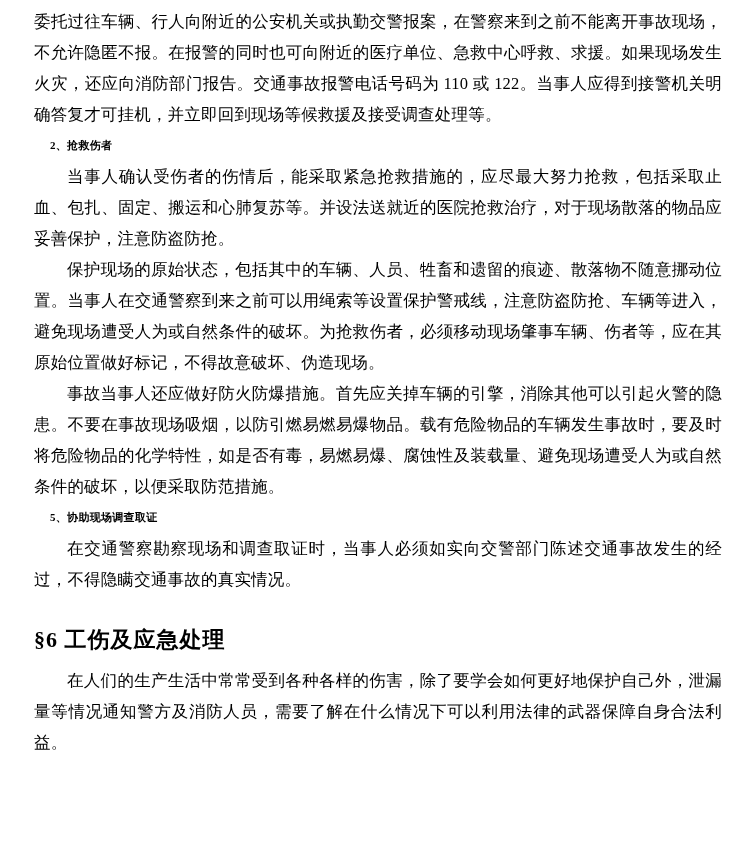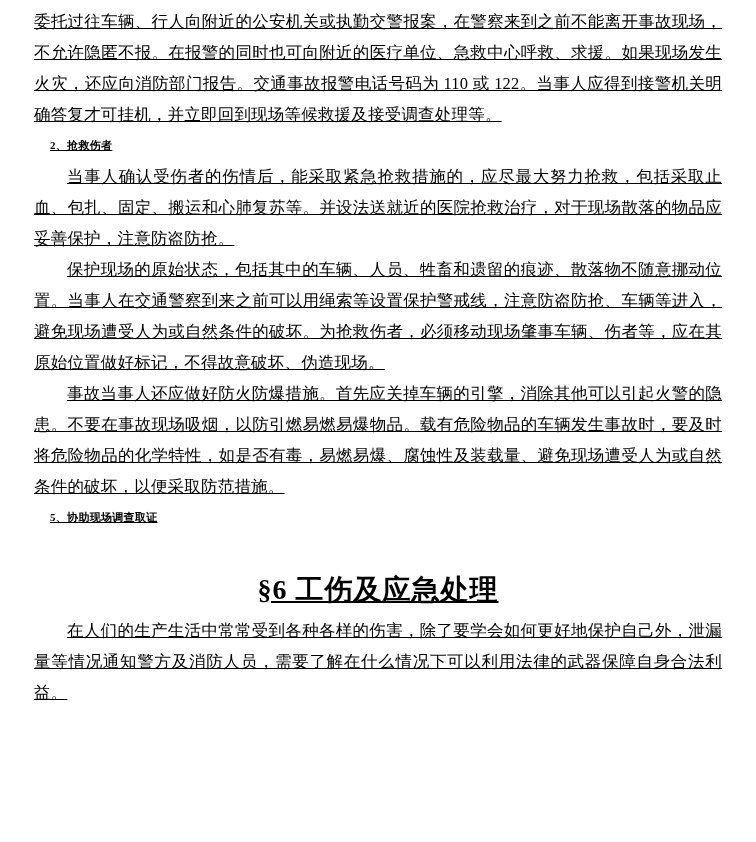--- a/index.html
+++ b/index.html
@@ -34,48 +34,48 @@
   }
   .heading {
     font-size: 11px;
     line-height: 31px;
     font-weight: bold;
     margin: 0;
     text-indent: 16px;
     letter-spacing: 0.3px;
   }
   .section-title {
-    font-size: 28px;
+    font-size: 22px;
     font-weight: bold;
-    text-align: center;
-    margin: 12px;
+    text-align: left;
+    margin: 0;
     line-height: 34px;
     letter-spacing: 1px;
     font-family: "Liberation Serif", "DejaVu Serif", serif;
   }
   .gap-before-section {
     height: 28px;
   }
   .gap-after-section {
     height: 8px;
   }
   .block {
     margin-bottom: 0px;
-    text-decoration: underline;
   }
 </style>
 </head>
 <body>
 
 <div class="page">
   <div id="content">
       <p class="para block">委托过往车辆、行人向附近的公安机关或执勤交警报案，在警察来到之前不能离开事故现场，不允许隐匿不报。在报警的同时也可向附近的医疗单位、急救中心呼救、求援。如果现场发生火灾，还应向消防部门报告。交通事故报警电话号码为 110 或 122。当事人应得到接警机关明确答复才可挂机，并立即回到现场等候救援及接受调查处理等。</p>
       <p class="heading block">2、抢救伤者</p>
       <p class="para block indent">当事人确认受伤者的伤情后，能采取紧急抢救措施的，应尽最大努力抢救，包括采取止血、包扎、固定、搬运和心肺复苏等。并设法送就近的医院抢救治疗，对于现场散落的物品应妥善保护，注意防盗防抢。</p>
       <p class="para block indent">保护现场的原始状态，包括其中的车辆、人员、牲畜和遗留的痕迹、散落物不随意挪动位置。当事人在交通警察到来之前可以用绳索等设置保护警戒线，注意防盗防抢、车辆等进入，避免现场遭受人为或自然条件的破坏。为抢救伤者，必须移动现场肇事车辆、伤者等，应在其原始位置做好标记，不得故意破坏、伪造现场。</p>
       <p class="para block indent">事故当事人还应做好防火防爆措施。首先应关掉车辆的引擎，消除其他可以引起火警的隐患。不要在事故现场吸烟，以防引燃易燃易爆物品。载有危险物品的车辆发生事故时，要及时将危险物品的化学特性，如是否有毒，易燃易爆、腐蚀性及装载量、避免现场遭受人为或自然条件的破坏，以便采取防范措施。</p>
       <p class="heading block">5、协助现场调查取证</p>
+      <p class="para block indent">在交通警察勘察现场和调查取证时，当事人必须如实向交警部门陈述交通事故发生的经过，不得隐瞒交通事故的真实情况。</p>
       <div class="gap-before-section"></div>
       <h2 class="section-title block">§6 工伤及应急处理</h2>
       <div class="gap-after-section"></div>
       <p class="para block indent">在人们的生产生活中常常受到各种各样的伤害，除了要学会如何更好地保护自己外，泄漏量等情况通知警方及消防人员，需要了解在什么情况下可以利用法律的武器保障自身合法利益。</p>
     </div>
 </div>
 
 </body></html>

